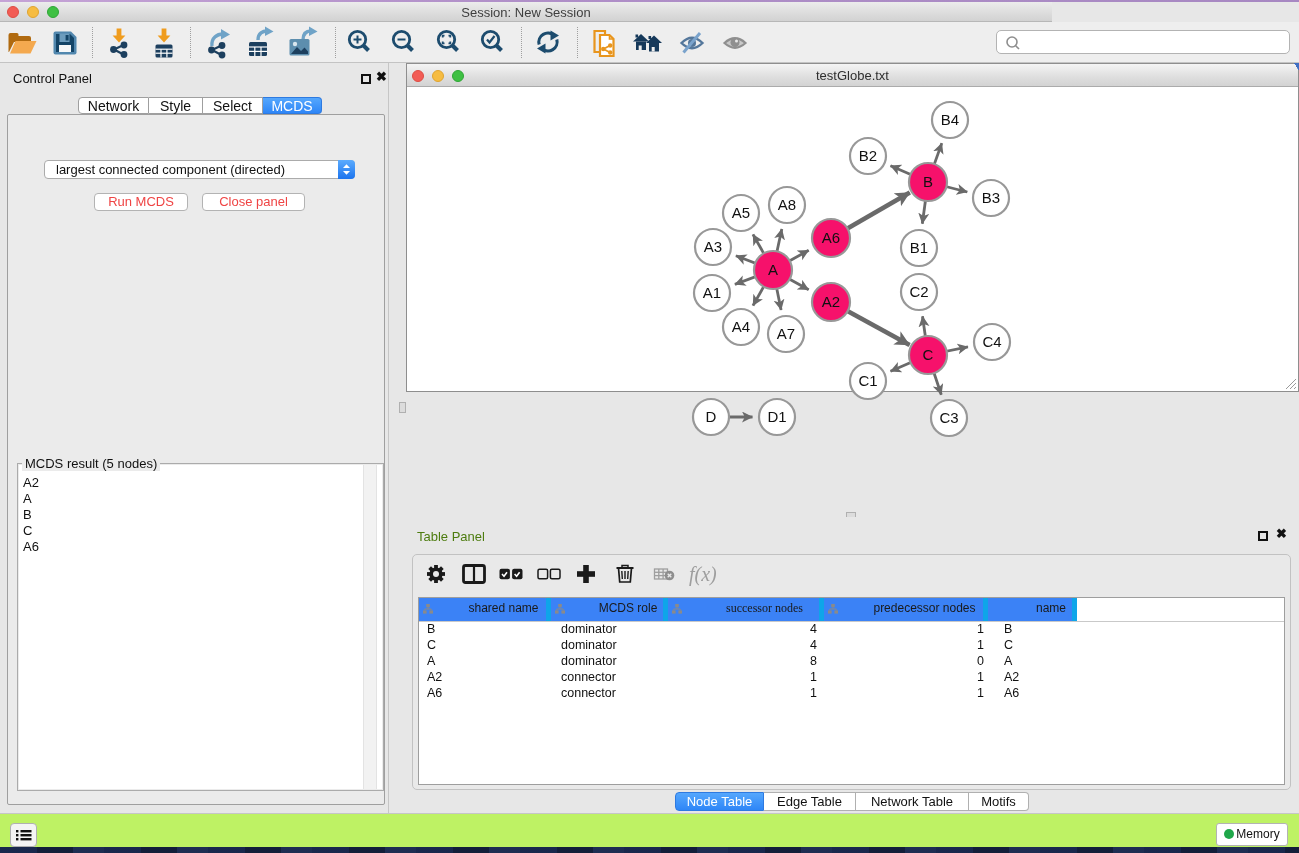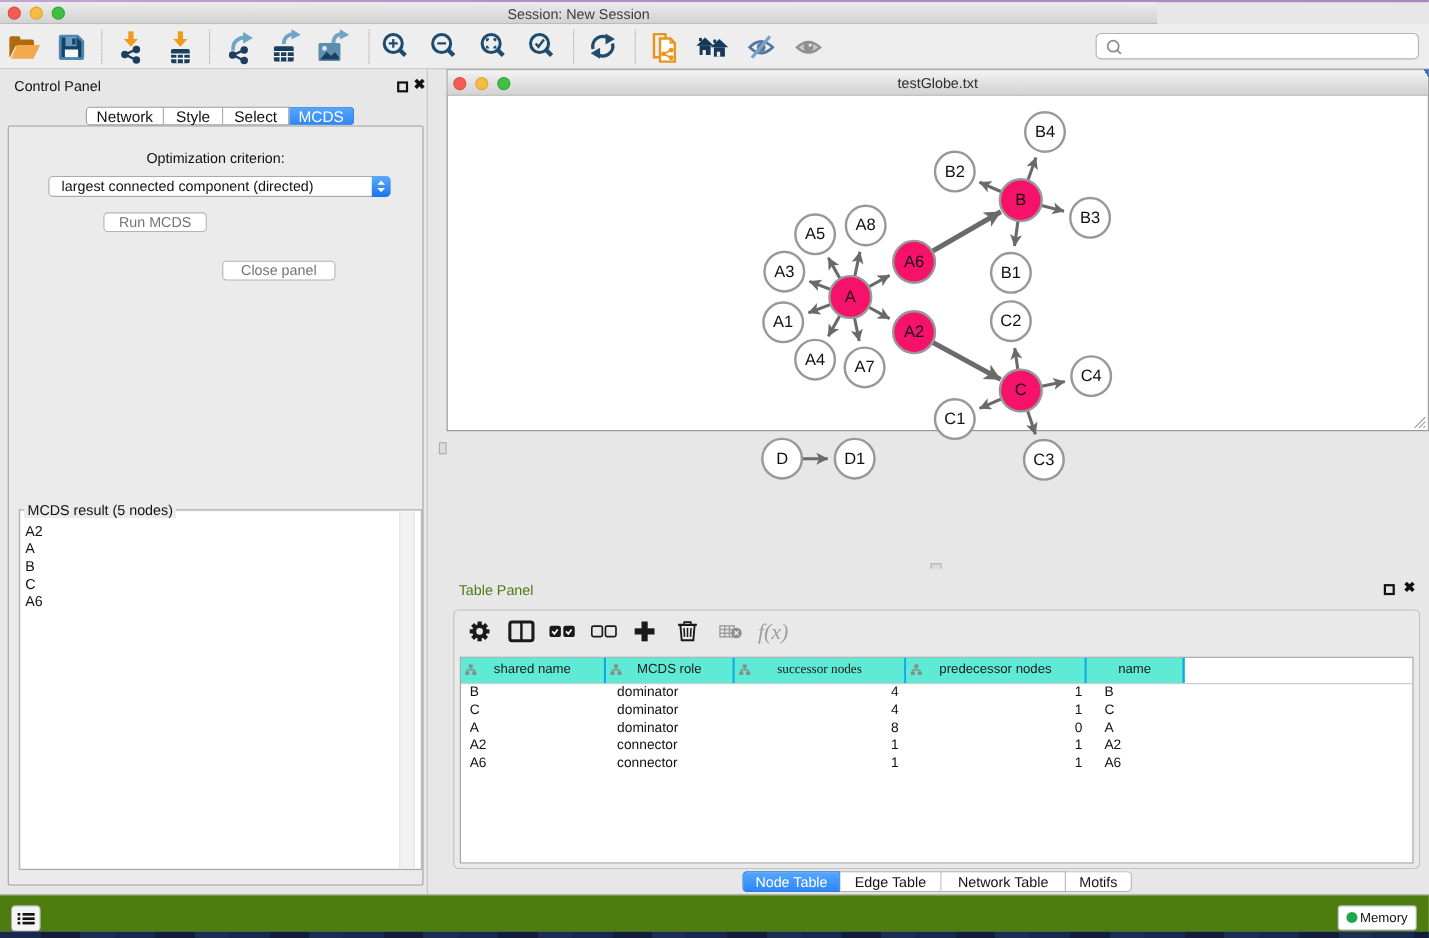--- a/index.html
+++ b/index.html
@@ -37,48 +37,48 @@
 .tab.last { border-radius:0 4px 4px 0; }
 .tab.sel { background:linear-gradient(#55a7fd,#2e86f7); color:#fff; border-color:#2e7ae0; }
 #cp-pane { position:absolute; left:7px; top:51px; width:378px; height:691px;
   border:1px solid #9f9f9f; border-radius:2px; background:#ebebeb; }
 #opt-label { position:absolute; left:0; top:21px; width:100%; text-align:center; font-size:13px; color:#111; }
 #dropdown { position:absolute; left:36px; top:45px; width:311px; height:19px; background:#fff;
   border:1px solid #ababab; border-radius:4px; font-size:13px; color:#111; line-height:18px; padding-left:11px; }
 #dd-btn { position:absolute; right:-1px; top:-1px; width:17px; height:19px; border-radius:0 4px 4px 0;
   background:linear-gradient(#5babfe,#1c74ee); }
 .btn { position:absolute; height:18px; background:#fff; border:1px solid #b3b3b3; border-radius:4px;
-  font-size:13px; color:#737373; text-align:center; line-height:16px; }
+  font-size:13px; color:#ef4444; text-align:center; line-height:16px; }
 #groupbox { position:absolute; left:9px; top:348px; width:367px; height:328px; border:1px solid #ababab; }
 #gb-title { position:absolute; left:4px; top:-8px; background:#ebebeb; padding:0 3px; font-size:13px; color:#111; z-index:3; }
 #gb-list { position:absolute; left:1px; top:1px; right:1px; bottom:1px; background:#fff; }
 #gb-scroll { position:absolute; right:5px; top:0; width:14px; height:100%; background:#f2f2f2; border:1px solid #e3e3e3; border-top:none; border-bottom:none; }
 #gb-list .li { position:absolute; left:4px; font-size:13px; color:#111; }
 
 
-#statusbar { left:0; top:813px; width:1299px; height:34px; background:#4d7c0f; border-top:1px solid #c6c6c6; }
+#statusbar { left:0; top:813px; width:1299px; height:34px; background:#bef264; border-top:1px solid #c6c6c6; }
 #listbtn { position:absolute; left:10px; top:9px; width:27px; height:24px; background:#f4f4f4;
   border:1px solid #b0b0b0; border-radius:4px; }
 #membtn { position:absolute; left:1216px; top:9px; width:72px; height:23px; background:#fff;
   border:1px solid #b3b3b3; border-radius:3px; font-size:12px; color:#111; line-height:21px; text-align:center; }
 
 
 #netwin { left:406px; top:63px; width:893px; height:329px; border:1px solid #8e8e8e; background:#fff; }
 #net-titlebar { position:absolute; left:0; top:0; width:100%; height:23px;
   background:linear-gradient(#f4f4f4,#dedede 60%,#d3d3d3); border-bottom:1px solid #ababab; }
 #net-titlebar .tl { position:absolute; top:5.5px; width:12px; height:12px; border-radius:50%; }
 #net-title-text { position:absolute; top:4px; left:0; width:100%; text-align:center; font-size:13px; color:#2e2e2e; }
 
 
 #tp { left:406px; top:517px; width:893px; height:296px; background:#e7e7e7; }
 #tp-title { position:absolute; left:11px; top:12px; font-size:13px; color:#4d7c0f; }
 #tp-box { position:absolute; left:6px; top:37px; width:879px; height:236px;
   border:1px solid #c2c2c2; border-radius:5px; background:#e9e9e9; }
 #tp-table { position:absolute; left:5px; top:42px; width:867px; height:188px; background:#fff; border:1px solid #9e9e9e; }
-.th { position:absolute; top:0; height:23px; background:#5eead4; border-right:2px solid #0ea5e9; }
+.th { position:absolute; top:0; height:23px; background:#3b82f6; border-right:5px solid #0ea5e9;padding-left:21px; }
 .th-label { position:absolute; top:3px; width:100%; text-align:center; font-size:12px; color:#1a1a1a; }
 .td { position:absolute; font-size:12.5px; color:#111; height:16px; line-height:16px; }
 .bt-row { position:absolute; top:237px; display:flex; left:262px; }
 .btab { height:19px; background:#fff; border:1px solid #b0b0b0; border-left:none; font-size:13px;
   color:#111; text-align:center; line-height:18px; }
 .btab.first { border-left:1px solid #b0b0b0; border-radius:4px 0 0 4px; }
 .btab.last { border-radius:0 4px 4px 0; }
 .btab.sel { background:linear-gradient(#55a7fd,#2e86f7); color:#fff; border-color:#2e7ae0; }
 #divider-handle { left:846px; top:512px; width:10px; height:7px; background:#dcdcdc; border:1px solid #b0b0b0; }
 #corner-wedge { left:1294px; top:63px; width:5px; height:8px; background:linear-gradient(to bottom left,#3f6fc4 49%,transparent 50%); }
@@ -253,31 +253,30 @@
   <div id="cp-title">Control Panel</div>
   <div class="hdr-float" style="left:361px;top:11px;"></div>
   <div class="hdr-close" style="left:376px;top:6px;">✖</div>
   <div class="tabrow" style="left:78px;top:34px;">
     <div class="tab first" style="width:71px;">Network</div>
     <div class="tab" style="width:54px;">Style</div>
     <div class="tab" style="width:60px;">Select</div>
     <div class="tab sel last" style="width:59px;">MCDS</div>
   </div>
   <div id="cp-pane">
-    <div id="opt-label">Optimization criterion:</div>
     <div id="dropdown">largest connected component (directed)
       <div id="dd-btn">
         <svg width="17" height="19" viewBox="0 0 17 19">
           <path d="M5 8 L8.5 4.2 L12 8 Z" fill="#fff"></path>
           <path d="M5 11 L8.5 14.8 L12 11 Z" fill="#fff"></path>
         </svg>
       </div>
     </div>
     <div class="btn" style="left:86px;top:78px;width:94px;">Run MCDS</div>
-    <div class="btn" style="left:194px;top:78px;width:103px;margin-top:44px;">Close panel</div>
+    <div class="btn" style="left:194px;top:78px;width:103px;">Close panel</div>
     <div id="groupbox">
       <div id="gb-title">MCDS result (5 nodes)</div>
       <div id="gb-list">
         <div class="li" style="top:10px;">A2</div>
         <div class="li" style="top:26px;">A</div>
         <div class="li" style="top:42px;">B</div>
         <div class="li" style="top:58px;">C</div>
         <div class="li" style="top:74px;">A6</div>
         <div id="gb-scroll"></div>
       </div>

